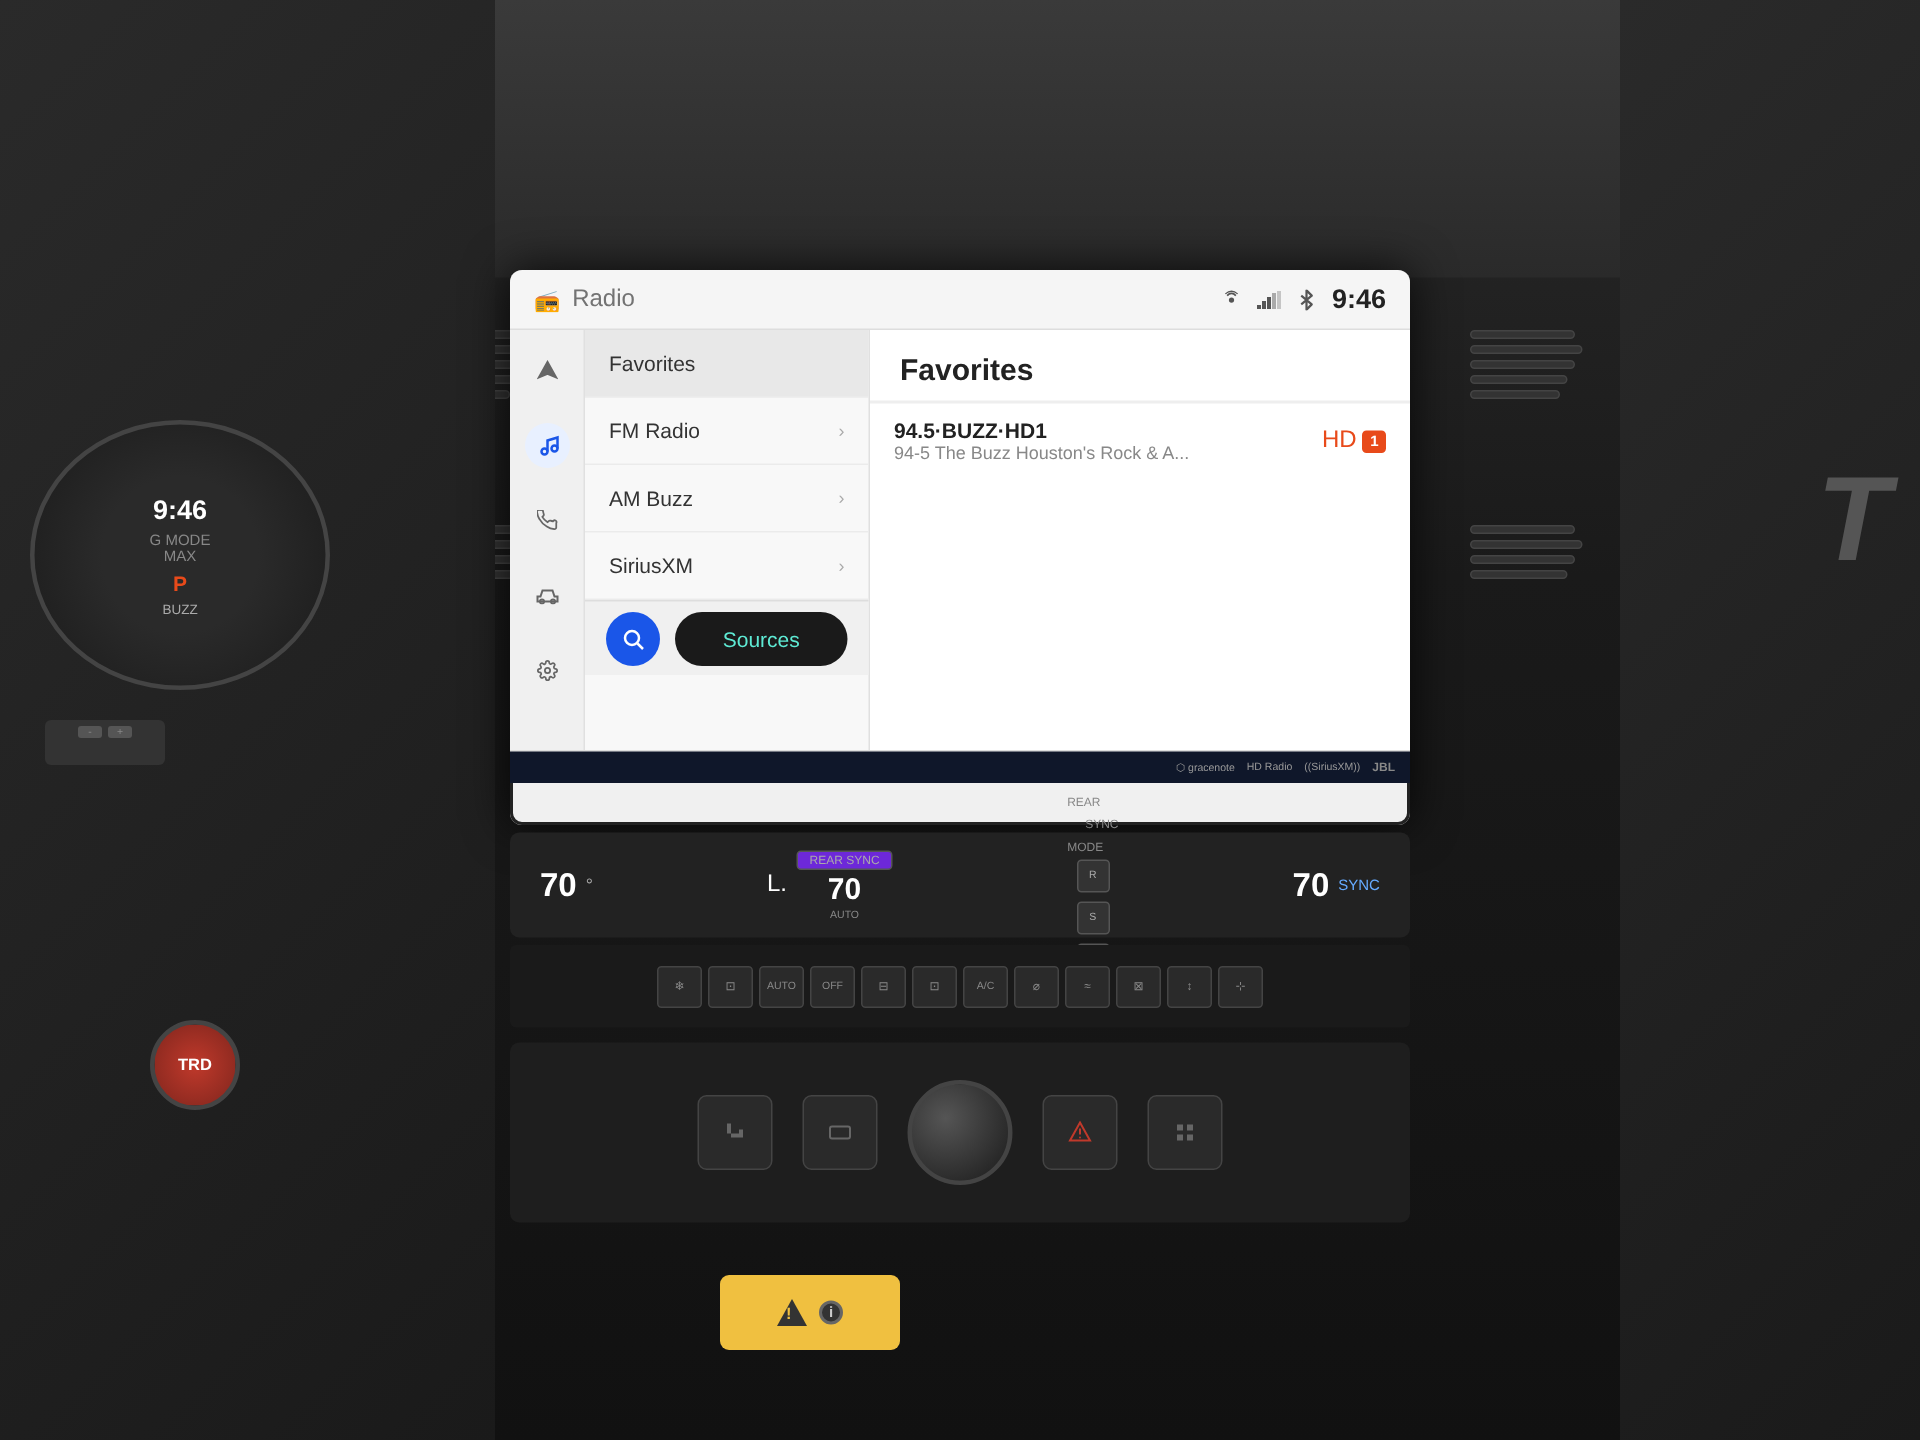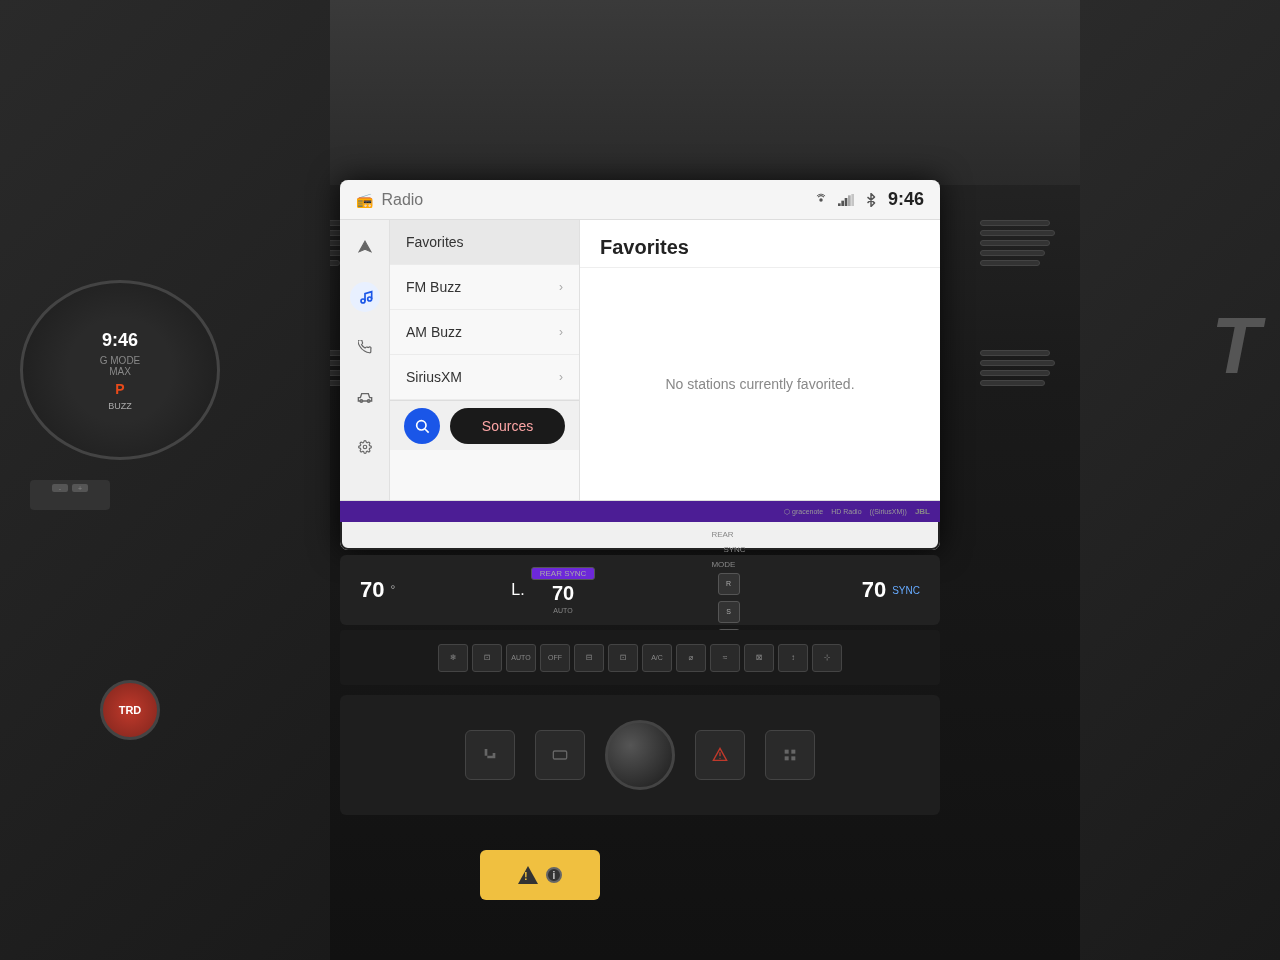--- a/index.html
+++ b/index.html
@@ -301,21 +301,21 @@
       stroke: white;
       fill: none;
       stroke-width: 2.5;
     }
 
     .sources-btn {
       flex: 1;
       height: 36px;
       border-radius: 20px;
       background: #1a1a1a;
-      color: #fca5a5;
+      color: #5eead4;
       display: flex;
       align-items: center;
       justify-content: center;
       font-size: 14px;
       font-weight: 500;
       cursor: pointer;
     }
 
     
     .screen-content {
@@ -366,21 +366,21 @@
     }
 
     .now-playing-badge {
       display: flex;
       align-items: center;
       gap: 4px;
     }
 
     
     .screen-footer {
-      background: #4c1d95;
+      background: #0f172a;
       padding: 4px 10px;
       display: flex;
       align-items: center;
       justify-content: flex-end;
       gap: 8px;
       height: 22px;
       border-top: 1px solid #ddd;
       font-size: 8px;
       color: #999;
     }
@@ -672,21 +672,21 @@
             <path d="M19.4 15a1.65 1.65 0 00.33 1.82l.06.06a2 2 0 010 2.83 2 2 0 01-2.83 0l-.06-.06a1.65 1.65 0 00-1.82-.33 1.65 1.65 0 00-1 1.51V21a2 2 0 01-4 0v-.09A1.65 1.65 0 009 19.4a1.65 1.65 0 00-1.82.33l-.06.06a2 2 0 01-2.83-2.83l.06-.06A1.65 1.65 0 004.68 15a1.65 1.65 0 00-1.51-1H3a2 2 0 010-4h.09A1.65 1.65 0 004.6 9a1.65 1.65 0 00-.33-1.82l-.06-.06a2 2 0 012.83-2.83l.06.06A1.65 1.65 0 009 4.68a1.65 1.65 0 001-1.51V3a2 2 0 014 0v.09a1.65 1.65 0 001 1.51 1.65 1.65 0 001.82-.33l.06-.06a2 2 0 012.83 2.83l-.06.06A1.65 1.65 0 0019.4 9a1.65 1.65 0 001.51 1H21a2 2 0 010 4h-.09a1.65 1.65 0 00-1.51 1z"></path>
           </svg>
         </div>
       </div>
 
       <div class="screen-menu">
         <div class="menu-item">
           <span>Favorites</span>
         </div>
         <div class="menu-item">
-          <span>FM Buzz</span>
+          <span>FM Radio</span>
           <span class="menu-chevron">›</span>
         </div>
         <div class="menu-item">
           <span>AM Buzz</span>
           <span class="menu-chevron">›</span>
         </div>
         <div class="menu-item">
           <span>SiriusXM</span>
           <span class="menu-chevron">›</span>
         </div>
@@ -699,24 +699,31 @@
             </svg>
           </div>
           <div class="sources-btn">
             <span>Sources</span>
           </div>
         </div>
       </div>
 
       <div class="screen-content">
         <div class="content-header">Favorites</div>
-        <div class="content-body">
-          <span>No stations currently favorited.</span>
-        </div>
-
+
+        <div class="now-playing">
+          <div class="now-playing-info">
+            <div class="now-playing-station">94.5·BUZZ·HD1</div>
+            <div class="now-playing-desc">94-5 The Buzz Houston's Rock &amp; A...</div>
+          </div>
+          <div class="now-playing-badge">
+            <span style="color:#e84a1a;font-size:16px">HD</span>
+            <span style="background:#e84a1a;color:#fff;font-size:10px;padding:2px 5px;border-radius:3px;font-weight:bold">1</span>
+          </div>
+        </div>
       </div>
     </div>
 
     <div class="screen-footer">
       <span style="font-size:7px;color:#999">⬡ gracenote</span>
       <span style="font-size:7px;color:#999">HD Radio</span>
       <span style="font-size:7px;color:#999">((SiriusXM))</span>
       <span style="font-size:8px;font-weight:bold;color:#888">JBL</span>
     </div>
   </div>

